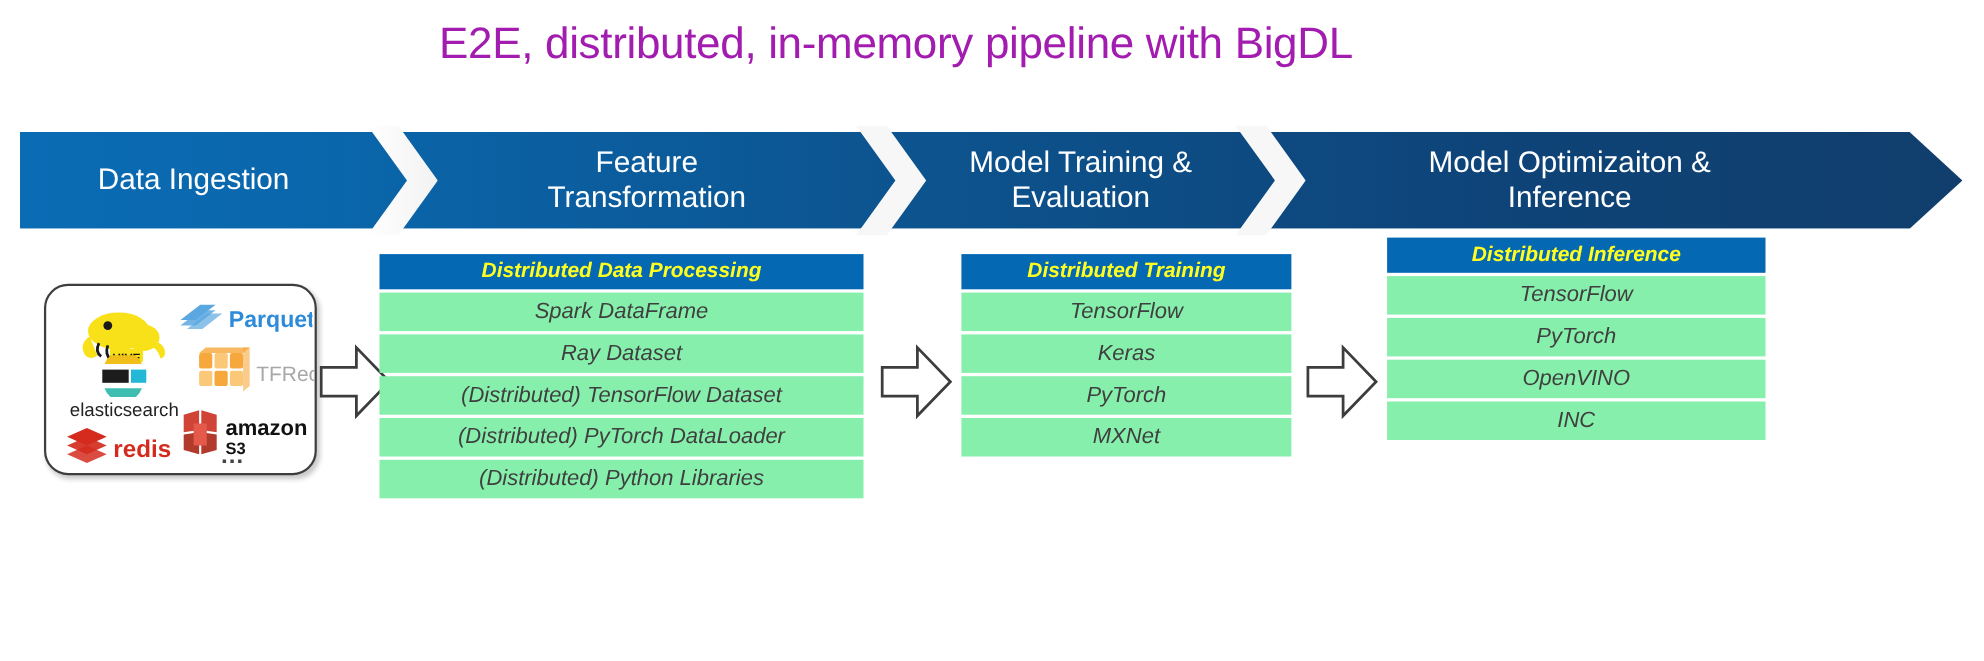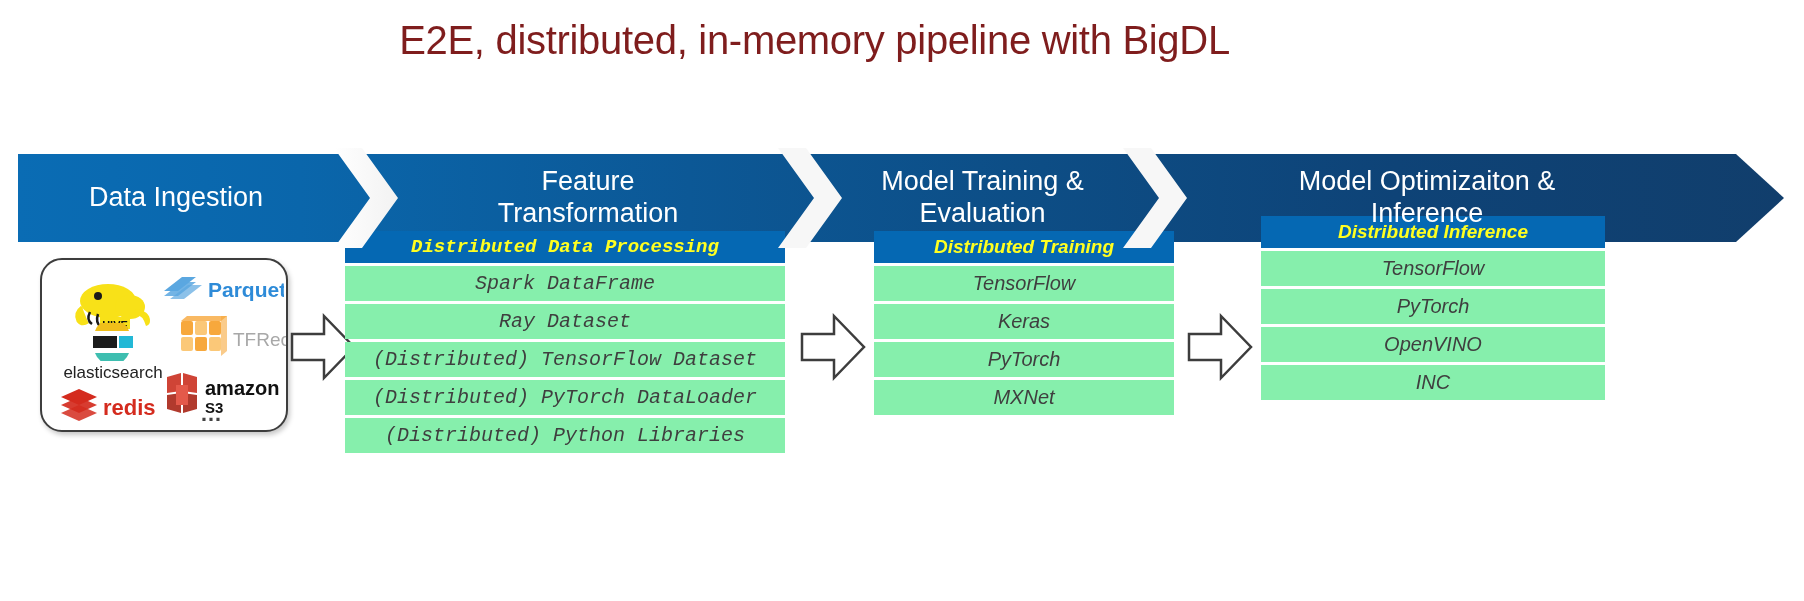--- a/index.html
+++ b/index.html
@@ -18,33 +18,32 @@
 
   
   #page-title {
     position: absolute;
     top: 18px;
     left: 0;
     width: 1629px;
     text-align: center;
     font-size: 40px;
     font-weight: 400;
-    color: #7f1d1d;
+    color: #a21caf;
     letter-spacing: -0.3px;
     white-space: nowrap;
   }
 
   
   #pipeline-banner {
     position: absolute;
     left: 18px;
     top: 120px;
     width: 1766px;
     height: 88px;
-    margin-top: 34px;
   }
   #pipeline-banner .banner-bg {
     position: absolute;
     inset: 0;
     background: linear-gradient(90deg, #0a6cb4 0%, #0a66ab 16%, #0c5896 38%, #0d4d85 58%, #0e4377 78%, #113e6c 100%);
     clip-path: polygon(0 0, calc(100% - 48px) 0, 100% 50%, calc(100% - 48px) 100%, 0 100%);
   }
   .stage-label {
     position: absolute;
     top: 0;
@@ -252,21 +251,21 @@
 
   <div class="logo-cell dots" style="left:150px;top:144px;width:40px;height:20px;">…</div>
 </div>
 
 <div class="block-arrow" style="left:290px;top:312px;width:66px;height:70px;">
   <svg width="66" height="70" viewBox="0 0 66 70">
     <polygon points="2,22 34,22 34,4 64,35 34,66 34,48 2,48" fill="#ffffff" stroke="#3d3d3d" stroke-width="2.5" stroke-linejoin="miter"></polygon>
   </svg>
 </div>
 
-<div class="panel" style="left:345px;top:231px;width:440px;font-family:Liberation Mono, monospace;">
+<div class="panel" style="left:345px;top:231px;width:440px;">
   <div class="panel-header">Distributed Data Processing</div>
   <div class="panel-row">Spark DataFrame</div>
   <div class="panel-row">Ray Dataset</div>
   <div class="panel-row">(Distributed) TensorFlow Dataset</div>
   <div class="panel-row">(Distributed) PyTorch DataLoader</div>
   <div class="panel-row">(Distributed) Python Libraries</div>
 </div>
 
 <div class="block-arrow" style="left:800px;top:312px;width:66px;height:70px;">
   <svg width="66" height="70" viewBox="0 0 66 70">

